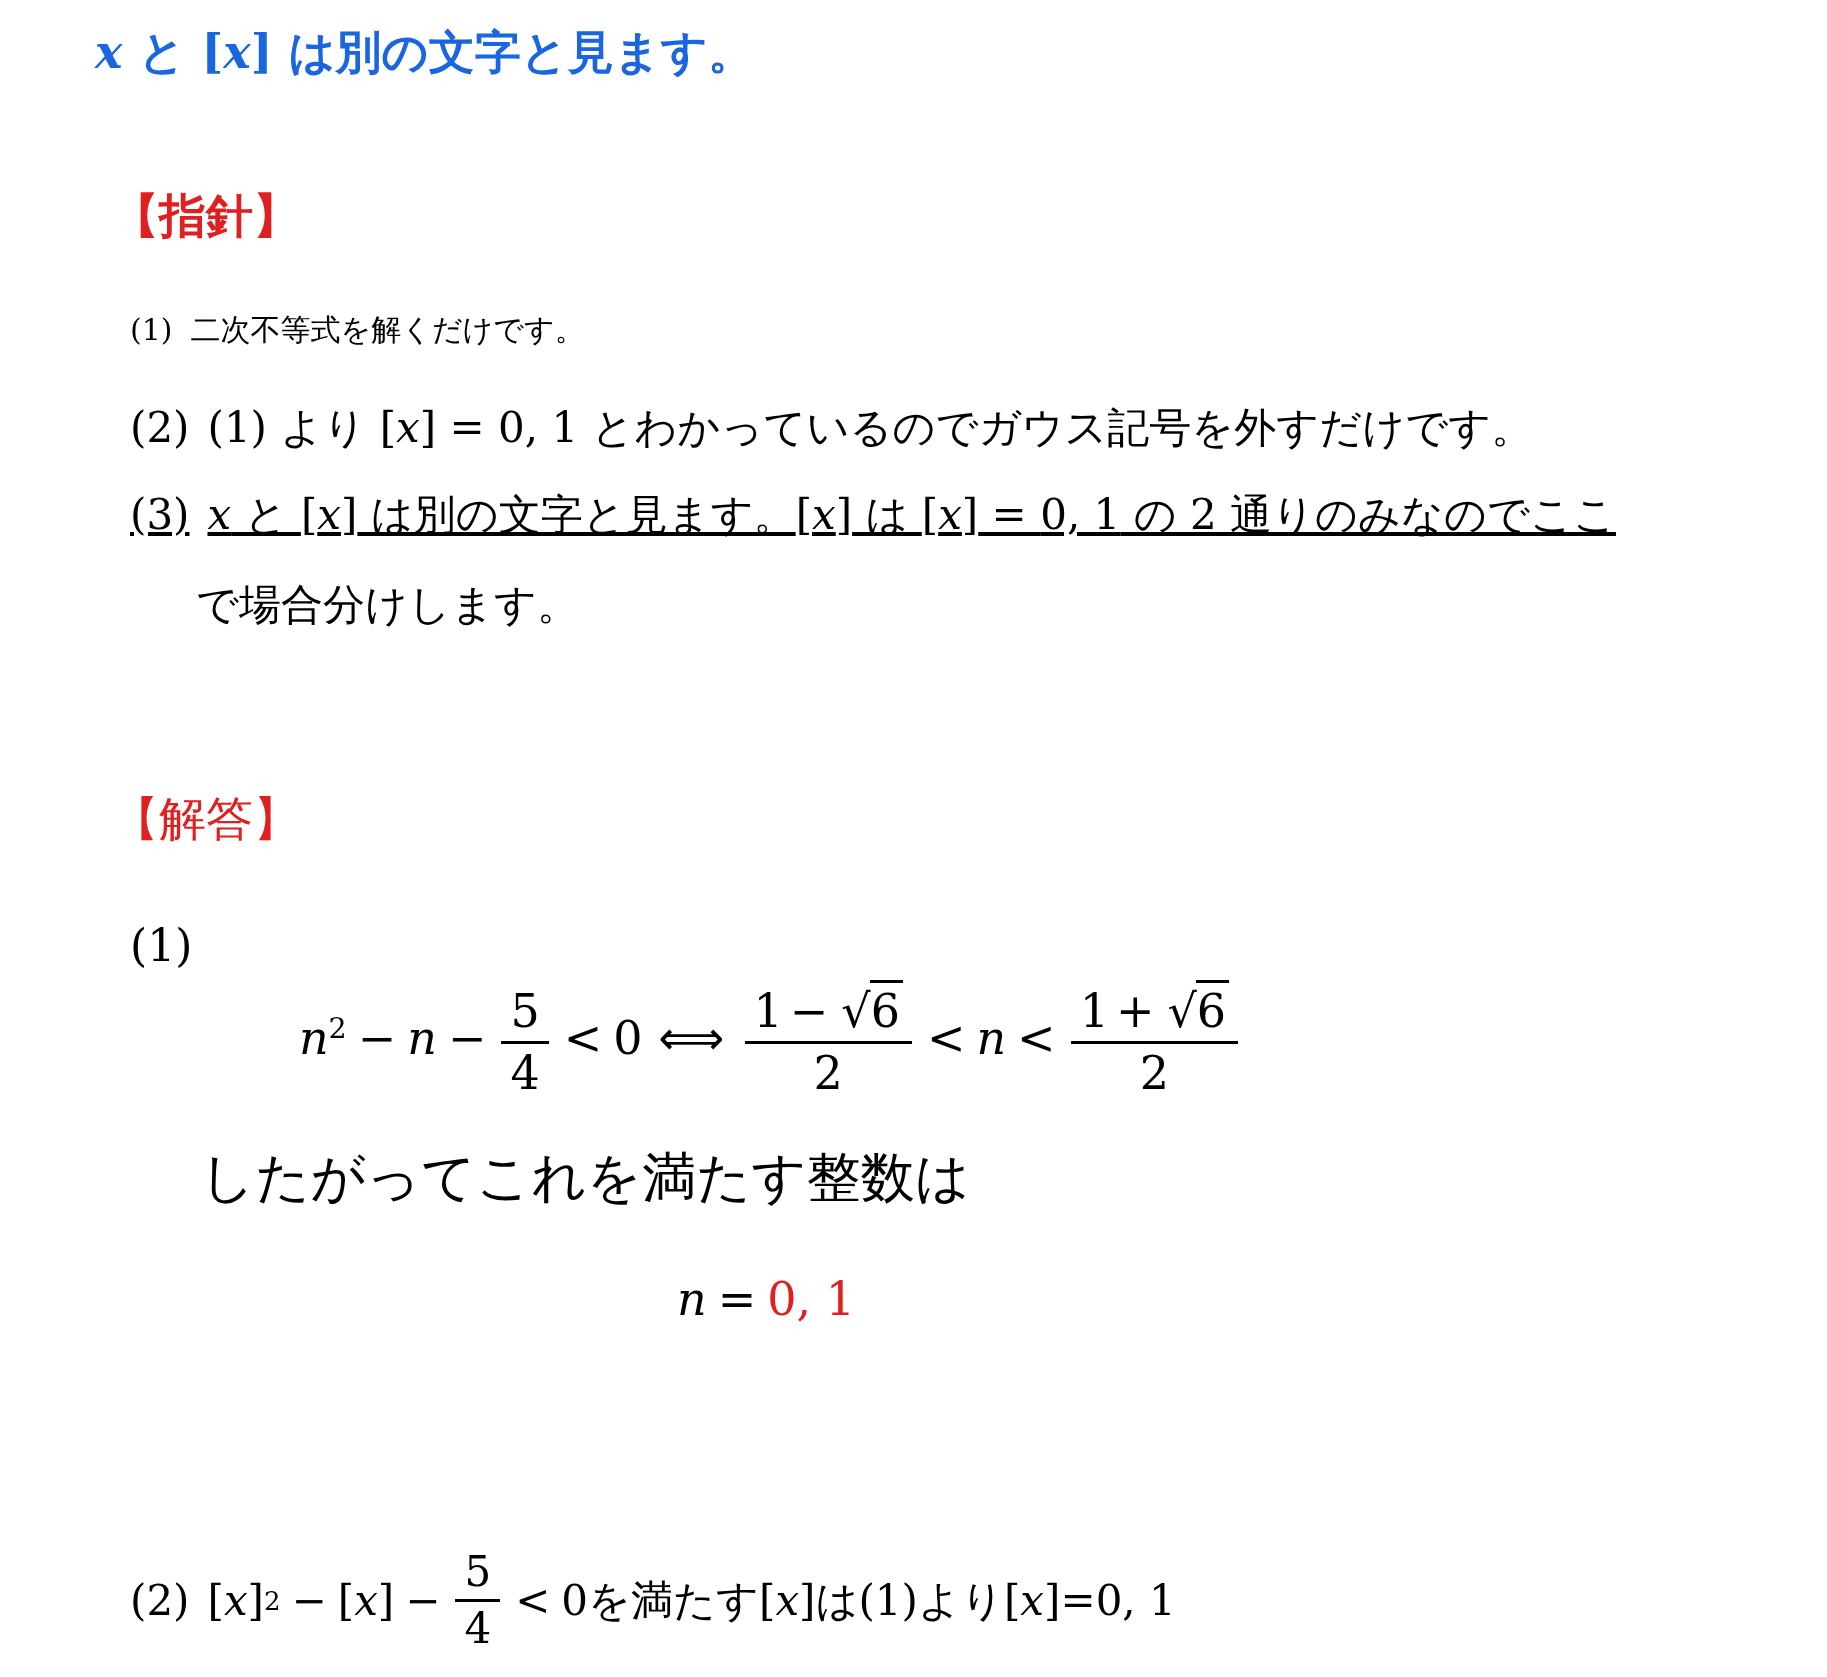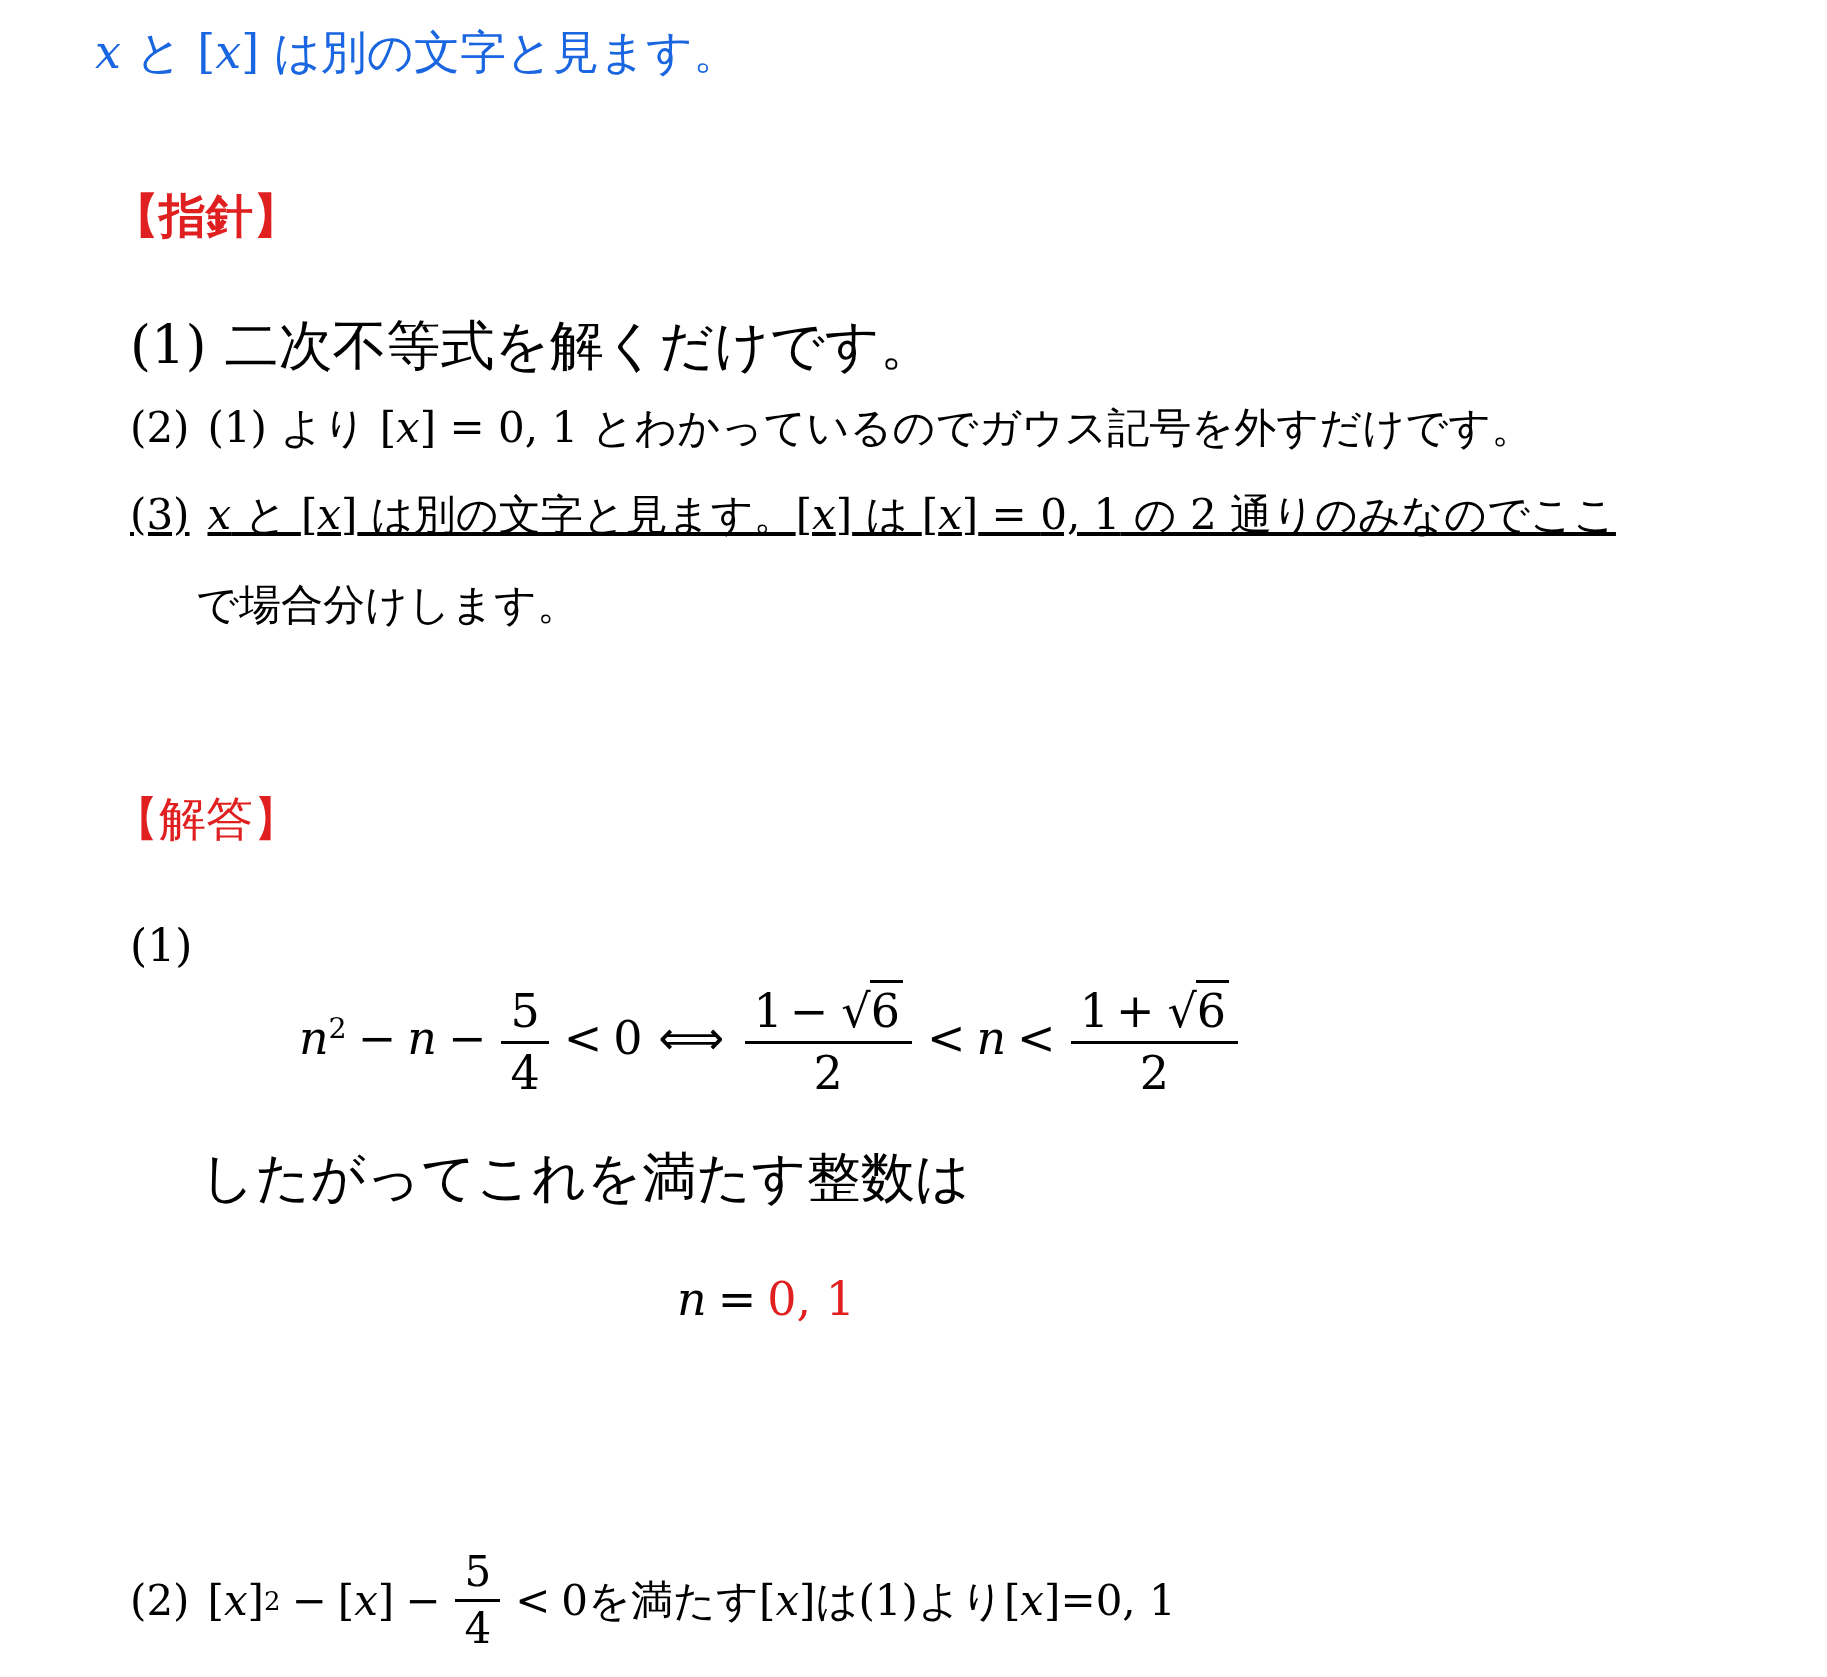--- a/index.html
+++ b/index.html
@@ -6,21 +6,21 @@
   #page{
     position:relative;
     width:1827px;
     height:1677px;
     background:var(--bg,#ffffff);
     color:#000;
     font-family:"DejaVu Serif","Liberation Serif",serif;
     overflow:hidden;
   }
   .abs{position:absolute;}
-  .jp-sans{font-family:"DejaVu Sans","Liberation Sans",sans-serif;}
+  .jp-sans{font-family:"DejaVu Sans","Liberation Sans",sans-serif;font-weight:bold;}
   .blue{color:var(--blue,#1a65e0);}
   .red{color:var(--red,#e02020);}
   .mi{font-style:italic;font-family:"DejaVu Serif","Liberation Serif",serif;}
   .mr{font-style:normal;font-family:"DejaVu Serif","Liberation Serif",serif;}
   .mo{margin:0 11px;}
   .mo-tight{margin:0 7px;}
   sup.exp{font-size:62%;vertical-align:super;line-height:0;}
   
   .frac{
     display:inline-flex;
@@ -33,21 +33,21 @@
   .fnum{padding:0 9px 3px 9px;border-bottom:3px solid currentColor;white-space:nowrap;}
   .fden{padding-top:3px;}
   
   .sqrt{white-space:nowrap;margin-left:6px;}
   .rad{margin-right:-1px;}
   .radicand{border-top:3px solid currentColor;padding:1px 3px 0 1px;}
   .iff{font-family:"DejaVu Sans","Liberation Sans",sans-serif;margin:0 16px;}
   
   .intro{top:22px;left:95px;font-size:46px;}
   .heading-shishin{top:185px;left:112px;font-size:47px;font-weight:700;}
-  .g-item1{top:310px;left:130px;font-size:54px;}
+  .g-item1{top:310px;left:130px;font-size:30px;}
   .g-item2{top:400px;left:130px;font-size:42px;}
   .g-item3a{top:487px;left:130px;font-size:42px;text-decoration:underline;}
   .g-item3b{top:577px;left:196px;font-size:42px;}
   .heading-kaitou{top:788px;left:112px;font-size:47px;font-weight:500;}
   .p1-num{top:920px;left:130px;font-size:44px;}
   .display-math{top:985px;left:0;width:1541px;text-align:center;font-size:46px;}
   .conclusion{top:1142px;left:200px;font-size:54px;}
   .result-line{top:1272px;left:0;width:1532px;text-align:center;font-size:46px;}
   .p2-line{top:1548px;left:130px;font-size:42px;display:flex;align-items:center;white-space:nowrap;}
   .p2-line .frac{font-size:42px;}

